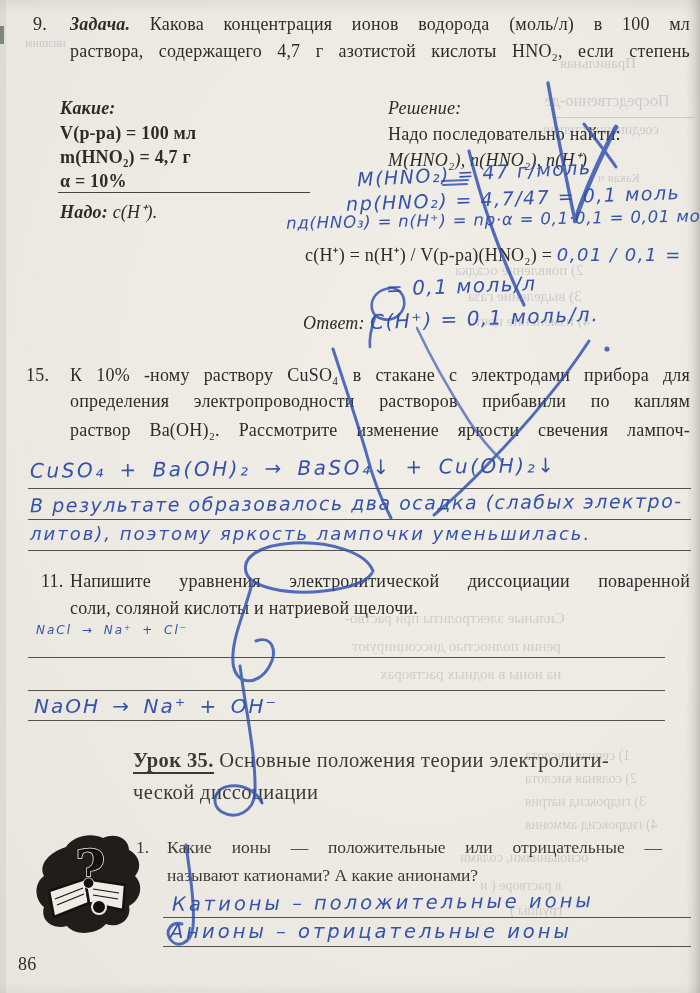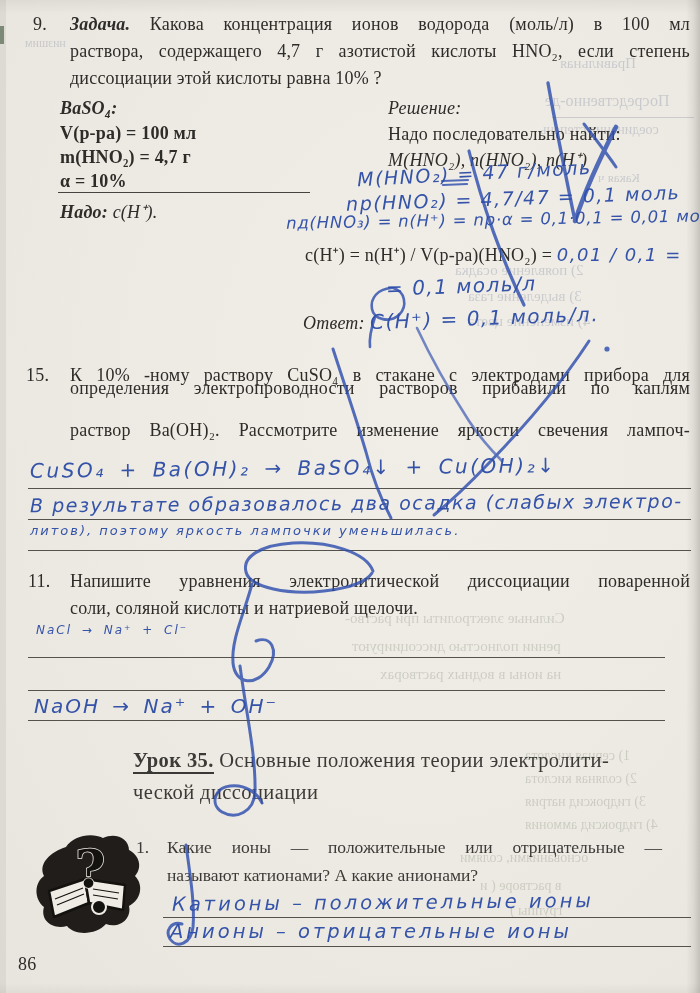--- a/index.html
+++ b/index.html
@@ -52,54 +52,53 @@
   <div class="bleed bleedg" style="left:525px;top:771px;font-size:14px">2) соляная кислота</div>
   <div class="bleed bleedg" style="left:525px;top:794px;font-size:14px">3) гидроксид натрия</div>
   <div class="bleed bleedg" style="left:525px;top:817px;font-size:14px">4) гидроксид аммония</div>
   <div class="bleed bleedg" style="left:460px;top:850px;font-size:14px">основаниями, солями</div>
   <div class="bleed bleedg" style="left:480px;top:878px;font-size:14px">в растворе ( и</div>
   <div class="bleed bleedg" style="left:510px;top:903px;font-size:14px">группы )</div>
 
   <div class="abs ser" style="left:33px;top:11px">9.</div>
   <div class="abs ser just" style="left:70px;top:11px"><span class="bi">Задача.</span> <span>Какова концентрация ионов водорода (моль/л) в 100 мл</span></div>
   <div class="abs ser just" style="left:70px;top:38px">раствора, содержащего 4,7 г азотистой кислоты HNO₂, если степень</div>
-  <div class="abs ser" style="left:70px;top:65px">диссоциации этой кислоты равна 10% ?</div>
 
-  <div class="abs ser bi" style="left:60px;top:95px">BaSO₄:</div>
+  <div class="abs ser bi" style="left:60px;top:95px">Какие:</div>
   <div class="abs ser bold" style="left:60px;top:120px">V(р-ра) = 100 мл</div>
   <div class="abs ser bold" style="left:60px;top:144px">m(HNO₂) = 4,7 г</div>
   <div class="abs ser bold" style="left:60px;top:168px">α = 10%</div>
   <div class="abs rule-thin" style="left:58px;top:192px;width:252px"></div>
   <div class="abs ser" style="left:60px;top:199px"><span class="bi">Надо:</span> <span class="it">c(H⁺).</span></div>
 
   <div class="abs ser it" style="left:388px;top:95px">Решение:</div>
   <div class="abs ser" style="left:388px;top:121px">Надо последовательно найти:</div>
   <div class="abs ser it" style="left:388px;top:147px">M(HNO₂), n(HNO₂), n(H⁺)</div>
 
   <div class="abs hw" style="left:357px;top:162px;font-size:19px;transform:rotate(-3deg)">M(HNO₂) = 47 г/моль</div>
   <div class="abs hw" style="left:346px;top:187px;font-size:19px;transform:rotate(-2deg)">nр(HNO₂) = 4,7/47 = 0,1 моль</div>
   <div class="abs hw" style="left:286px;top:210px;font-size:16.5px;letter-spacing:.8px;transform:rotate(-1deg)">nд(HNO₃) = n(H⁺) = nр·α = 0,1·0,1 = 0,01 моль</div>
   <div class="abs ser" style="left:305px;top:241px"><span>c(H⁺) = n(H⁺) / V(р-ра)(HNO₂) =</span> <span class="hw" style="font-size:18px">0,01 / 0,1 =</span></div>
   <div class="abs hw" style="left:386px;top:274px;font-size:20px;transform:rotate(-2deg)">= 0,1 моль/л</div>
   <div class="abs ser it" style="left:303px;top:310px">Ответ:</div>
   <div class="abs hw" style="left:370px;top:306px;font-size:20px;transform:rotate(-2deg)">C(H⁺) = 0,1 моль/л.</div>
 
   <div class="abs ser" style="left:26px;top:362px">15.</div>
   <div class="abs ser just" style="left:70px;top:362px">К 10% -ному раствору CuSO₄ в стакане с электродами прибора для</div>
-  <div class="abs ser just" style="left:70px;top:375px">определения электропроводности растворов прибавили по каплям</div>
+  <div class="abs ser just" style="left:70px;top:388px">определения электропроводности растворов прибавили по каплям</div>
   <div class="abs ser just" style="left:70px;top:417px">раствор Ba(OH)₂. Рассмотрите изменение яркости свечения лампоч-</div>
 
   <div class="abs hw" style="left:30px;top:456px;font-size:20px;letter-spacing:2.5px;word-spacing:5px;transform:rotate(-.6deg)">CuSO₄ + Ba(OH)₂ → BaSO₄↓ + Cu(OH)₂↓</div>
   <div class="abs rule" style="left:28px;top:488px;width:663px"></div>
   <div class="abs hw" style="left:30px;top:492px;font-size:19px;transform:rotate(-.4deg)">В результате образовалось два осадка (слабых электро-</div>
   <div class="abs rule" style="left:28px;top:519px;width:663px"></div>
-  <div class="abs hw" style="left:30px;top:523px;font-size:13px;letter-spacing:2px">литов), поэтому яркость лампочки уменьшилась.</div>
+  <div class="abs hw" style="left:30px;top:523px;font-size:18px;letter-spacing:2px">литов), поэтому яркость лампочки уменьшилась.</div>
   <div class="abs rule" style="left:28px;top:550px;width:663px"></div>
 
-  <div class="abs ser" style="left:28px;top:568px">11.</div>
+  <div class="abs ser" style="left:41px;top:568px">11.</div>
   <div class="abs ser just" style="left:70px;top:568px">Напишите уравнения электролитической диссоциации поваренной</div>
   <div class="abs ser" style="left:70px;top:595px">соли, соляной кислоты и натриевой щелочи.</div>
 
   <div class="abs hw" style="left:36px;top:623px;font-size:12px;letter-spacing:2px;word-spacing:4px">NaCl → Na⁺ + Cl⁻</div>
   <div class="abs rule" style="left:28px;top:657px;width:637px"></div>
   <div class="abs rule" style="left:28px;top:690px;width:637px"></div>
   <div class="abs hw" style="left:34px;top:694px;font-size:20px;letter-spacing:2px;word-spacing:4px">NaOH → Na⁺ + OH⁻</div>
   <div class="abs rule" style="left:28px;top:720px;width:637px"></div>
 
   <div class="abs sans" style="left:133px;top:749px;font-size:20.5px;letter-spacing:.4px"><span style="font-weight:bold;border-bottom:2px solid #3b3935;padding-bottom:1px">Урок 35.</span><span> Основные положения теории электролити-</span></div>

